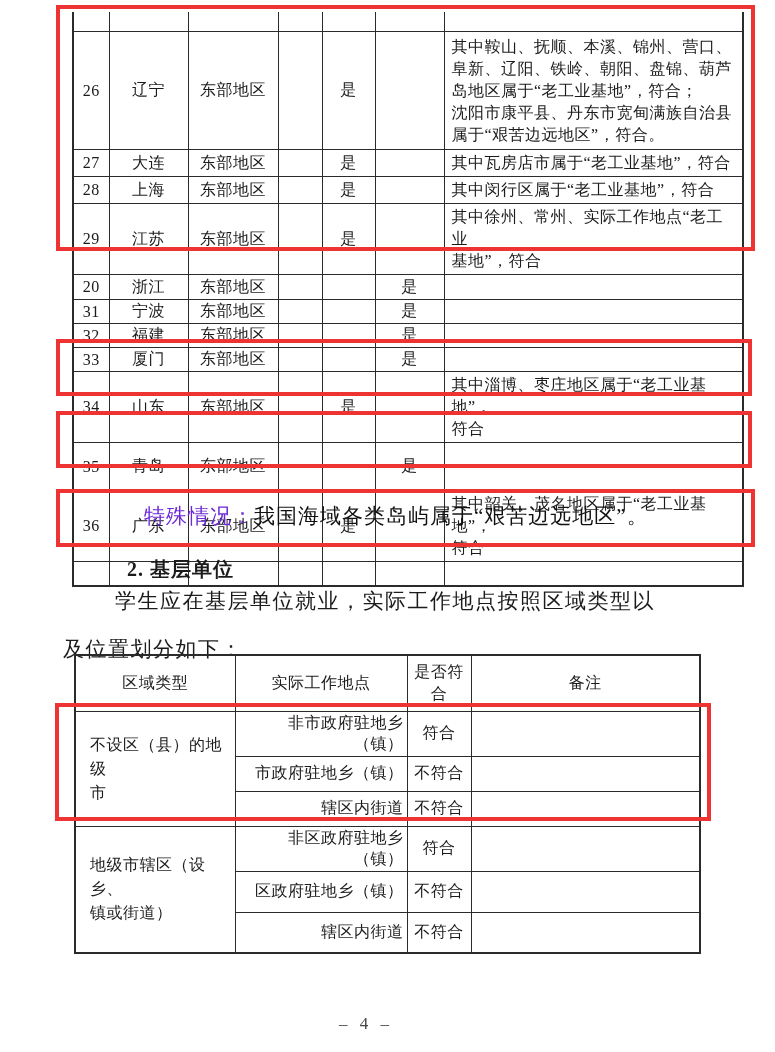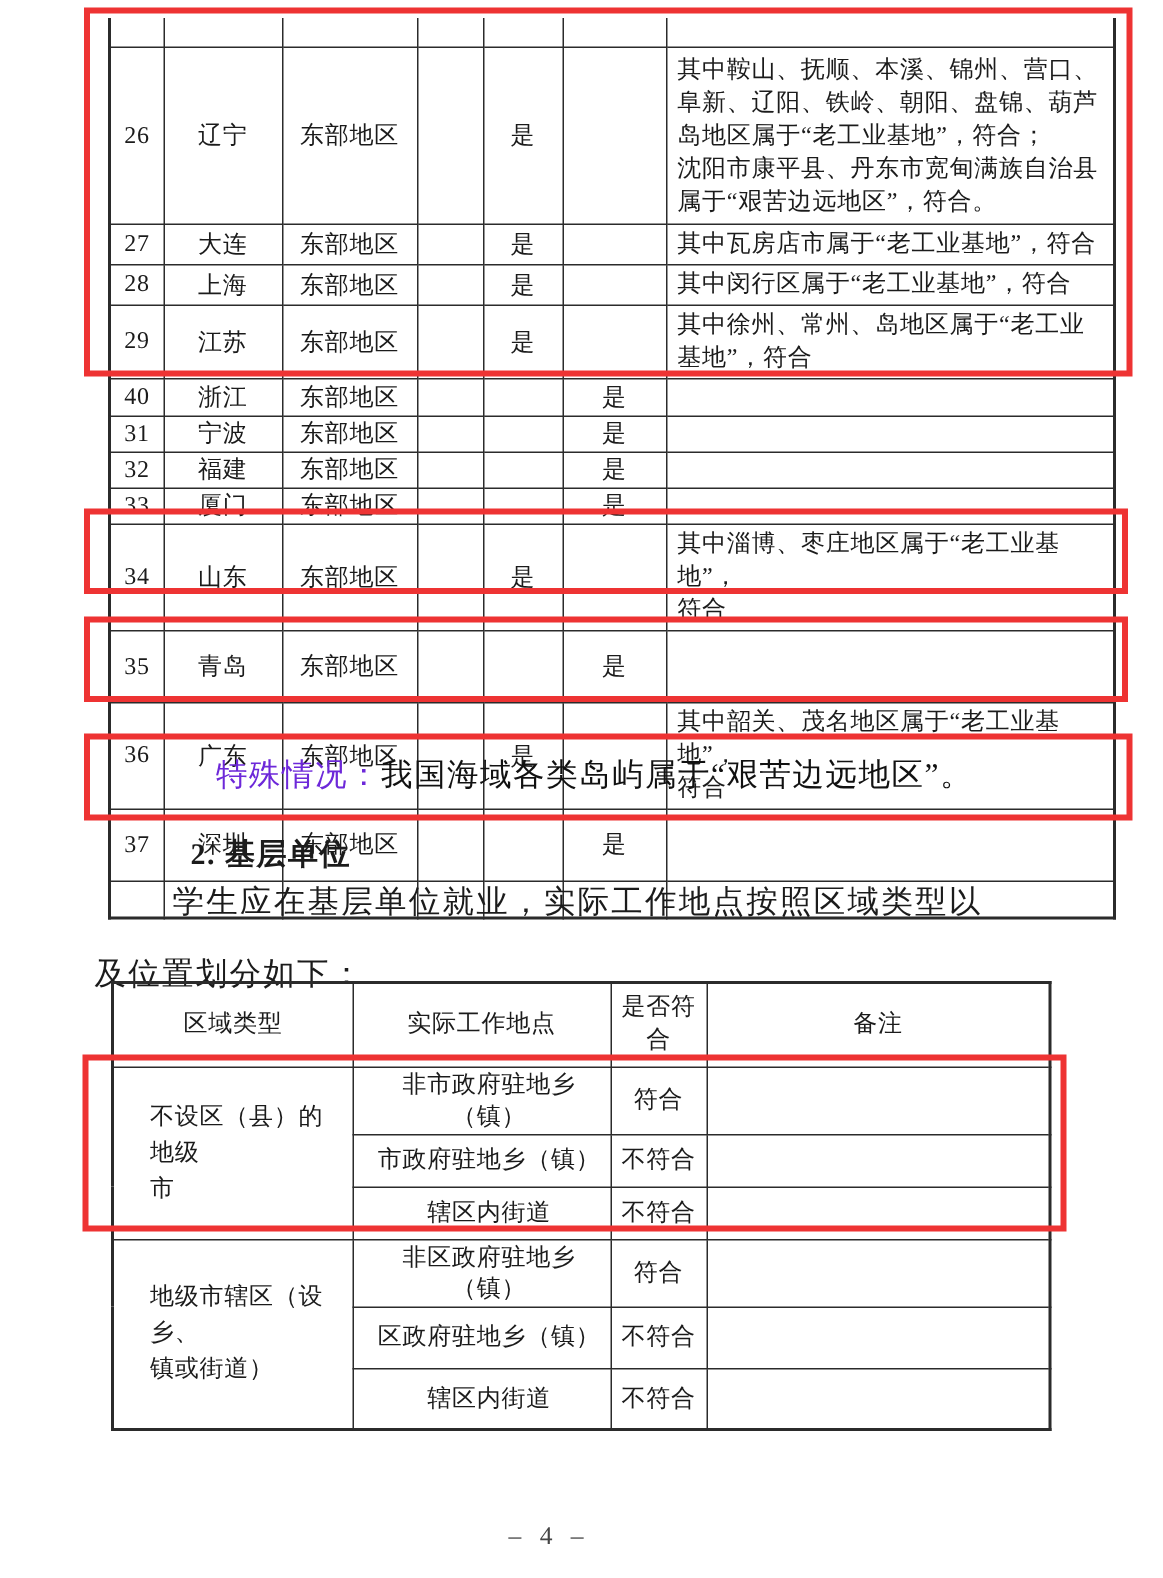--- a/index.html
+++ b/index.html
@@ -33,22 +33,22 @@
   
   .heading{position:absolute;left:113px;top:556px;font-size:20px;font-weight:bold;letter-spacing:1px;margin-left:14px;}
   .para{position:absolute;left:63px;top:577px;width:660px;font-size:21px;letter-spacing:1.5px;
         line-height:48px;white-space:pre-line;text-indent:52px;}
 
   
   .t2{position:absolute;left:74px;top:654px;width:625px;border:2px solid #2b2b2b;}
   .t2 td{border:1px solid #2b2b2b;vertical-align:middle;font-size:16px;letter-spacing:0.5px;
          padding:1px 3px;overflow:hidden;}
   .t2 td.hd{text-align:center;font-weight:normal;line-height:22px;}
-  .t2 td.area{ text-align:left;padding-left:24px;line-height:24px;white-space:pre-line;}
-  .t2 td.place{text-align:center;padding-left:13px;}
+  .t2 td.area{ text-align:left;padding-left:14px;line-height:24px;white-space:pre-line;}
+  .t2 td.place{text-align:right;padding-left:13px;}
   .t2 td.match{text-align:center;}
   .th56{height:56px;} .th36{height:36px;} .th35{height:35px;} .th43{height:43px;} .th41{height:41px;}
 
   
   .pagenum{position:absolute;left:0;top:1014px;width:732px;text-align:center;
            font-size:17px;color:#454545;letter-spacing:4px;}
 </style>
 </head>
 <body>
 
@@ -105,25 +105,25 @@
       <td></td>
       <td class="note">其中闵行区属于“老工业基地”，符合</td>
     </tr>
     <tr class="h49">
       <td>29</td>
       <td>江苏</td>
       <td>东部地区</td>
       <td></td>
       <td>是</td>
       <td></td>
-      <td class="note">其中徐州、常州、岛地区属于“老工业
+      <td class="note">其中徐州、常州、实际工作地点“老工业
 基地”，符合</td>
     </tr>
     <tr class="h25">
-      <td>40</td>
+      <td>20</td>
       <td>浙江</td>
       <td>东部地区</td>
       <td></td>
       <td></td>
       <td>是</td>
       <td class="note"></td>
     </tr>
     <tr class="h24">
       <td>31</td>
       <td>宁波</td>
@@ -172,29 +172,20 @@
     </tr>
     <tr class="h24">
       <td>36</td>
       <td>广东</td>
       <td>东部地区</td>
       <td></td>
       <td>是</td>
       <td></td>
       <td class="note">其中韶关、茂名地区属于“老工业基地”，
 符合</td>
-    </tr>
-    <tr class="h48">
-      <td>37</td>
-      <td>深圳</td>
-      <td>东部地区</td>
-      <td></td>
-      <td></td>
-      <td>是</td>
-      <td class="note"></td>
     </tr>
     <tr class="h24">
       <td></td>
       <td></td>
       <td></td>
       <td></td>
       <td></td>
       <td></td>
       <td class="note"></td>
     </tr>

